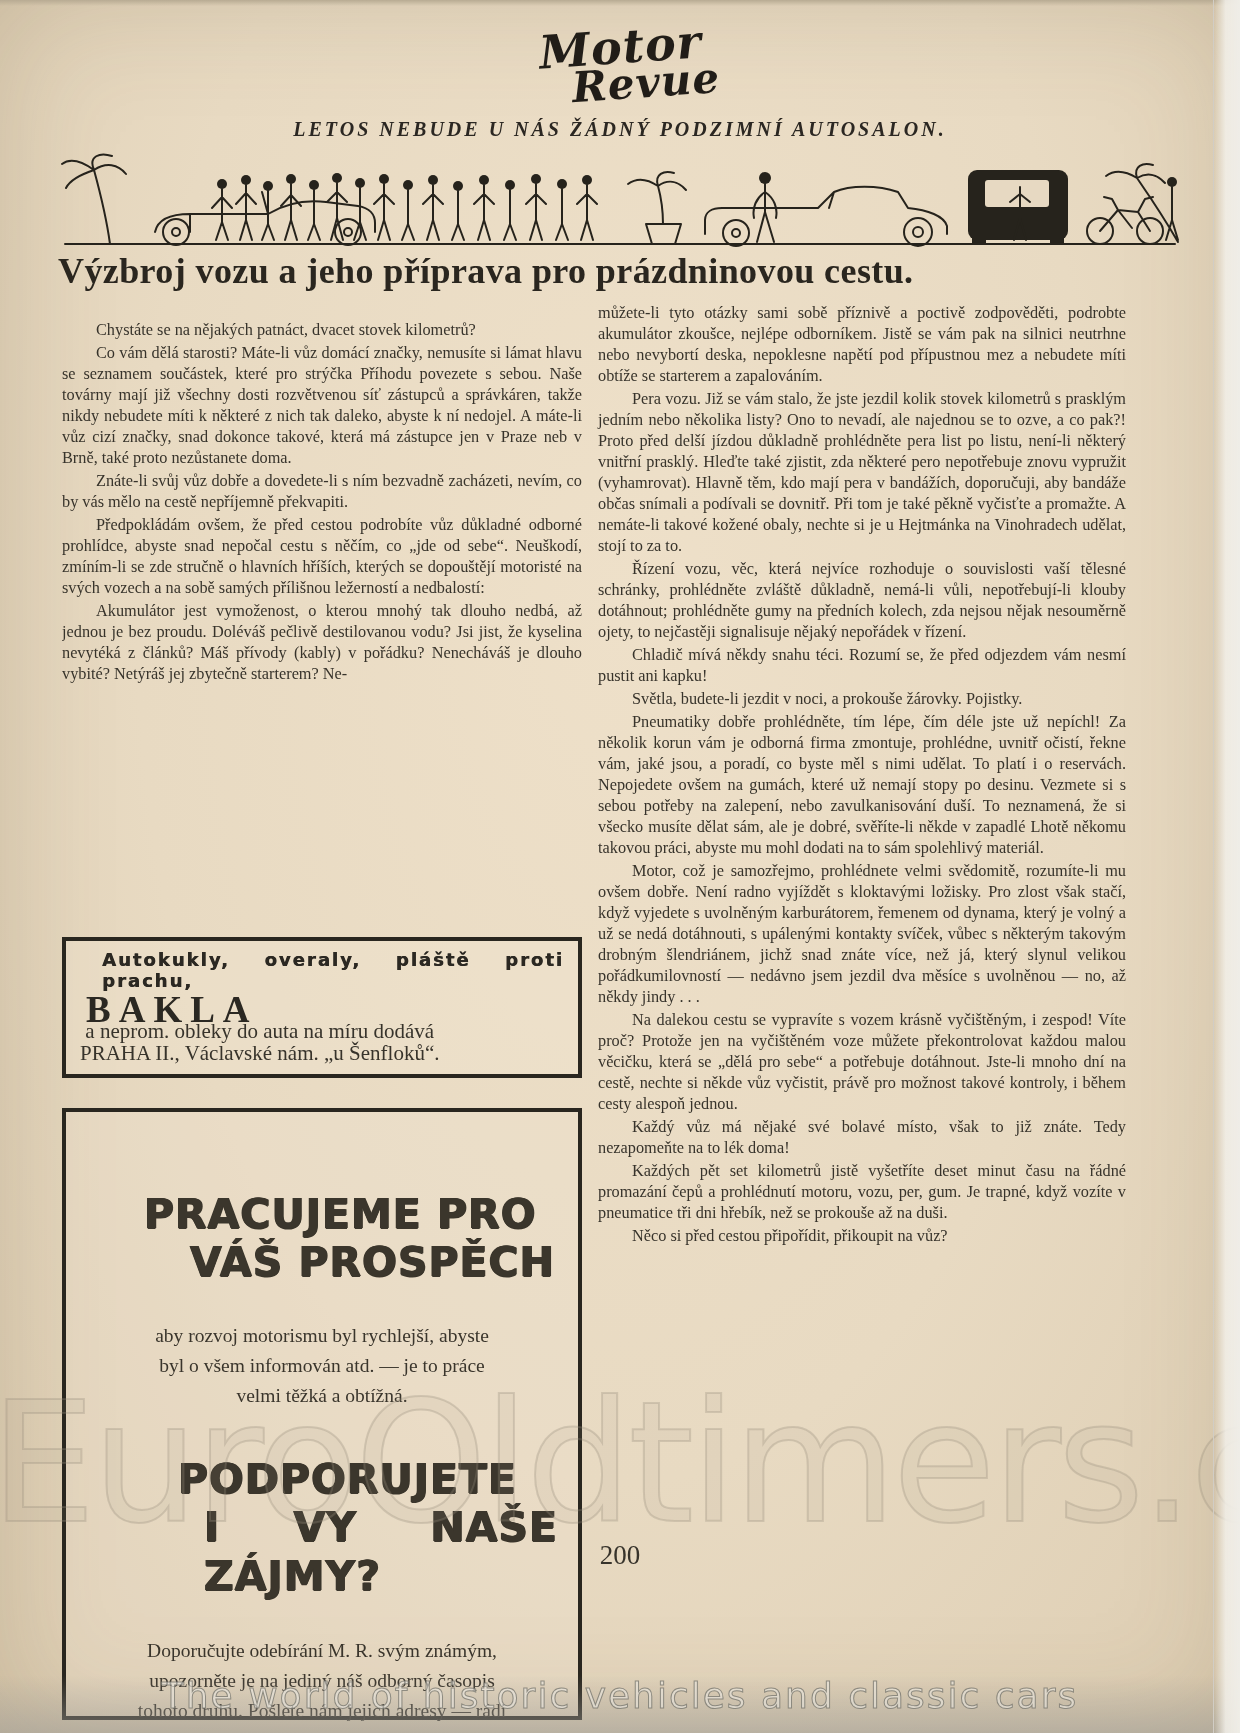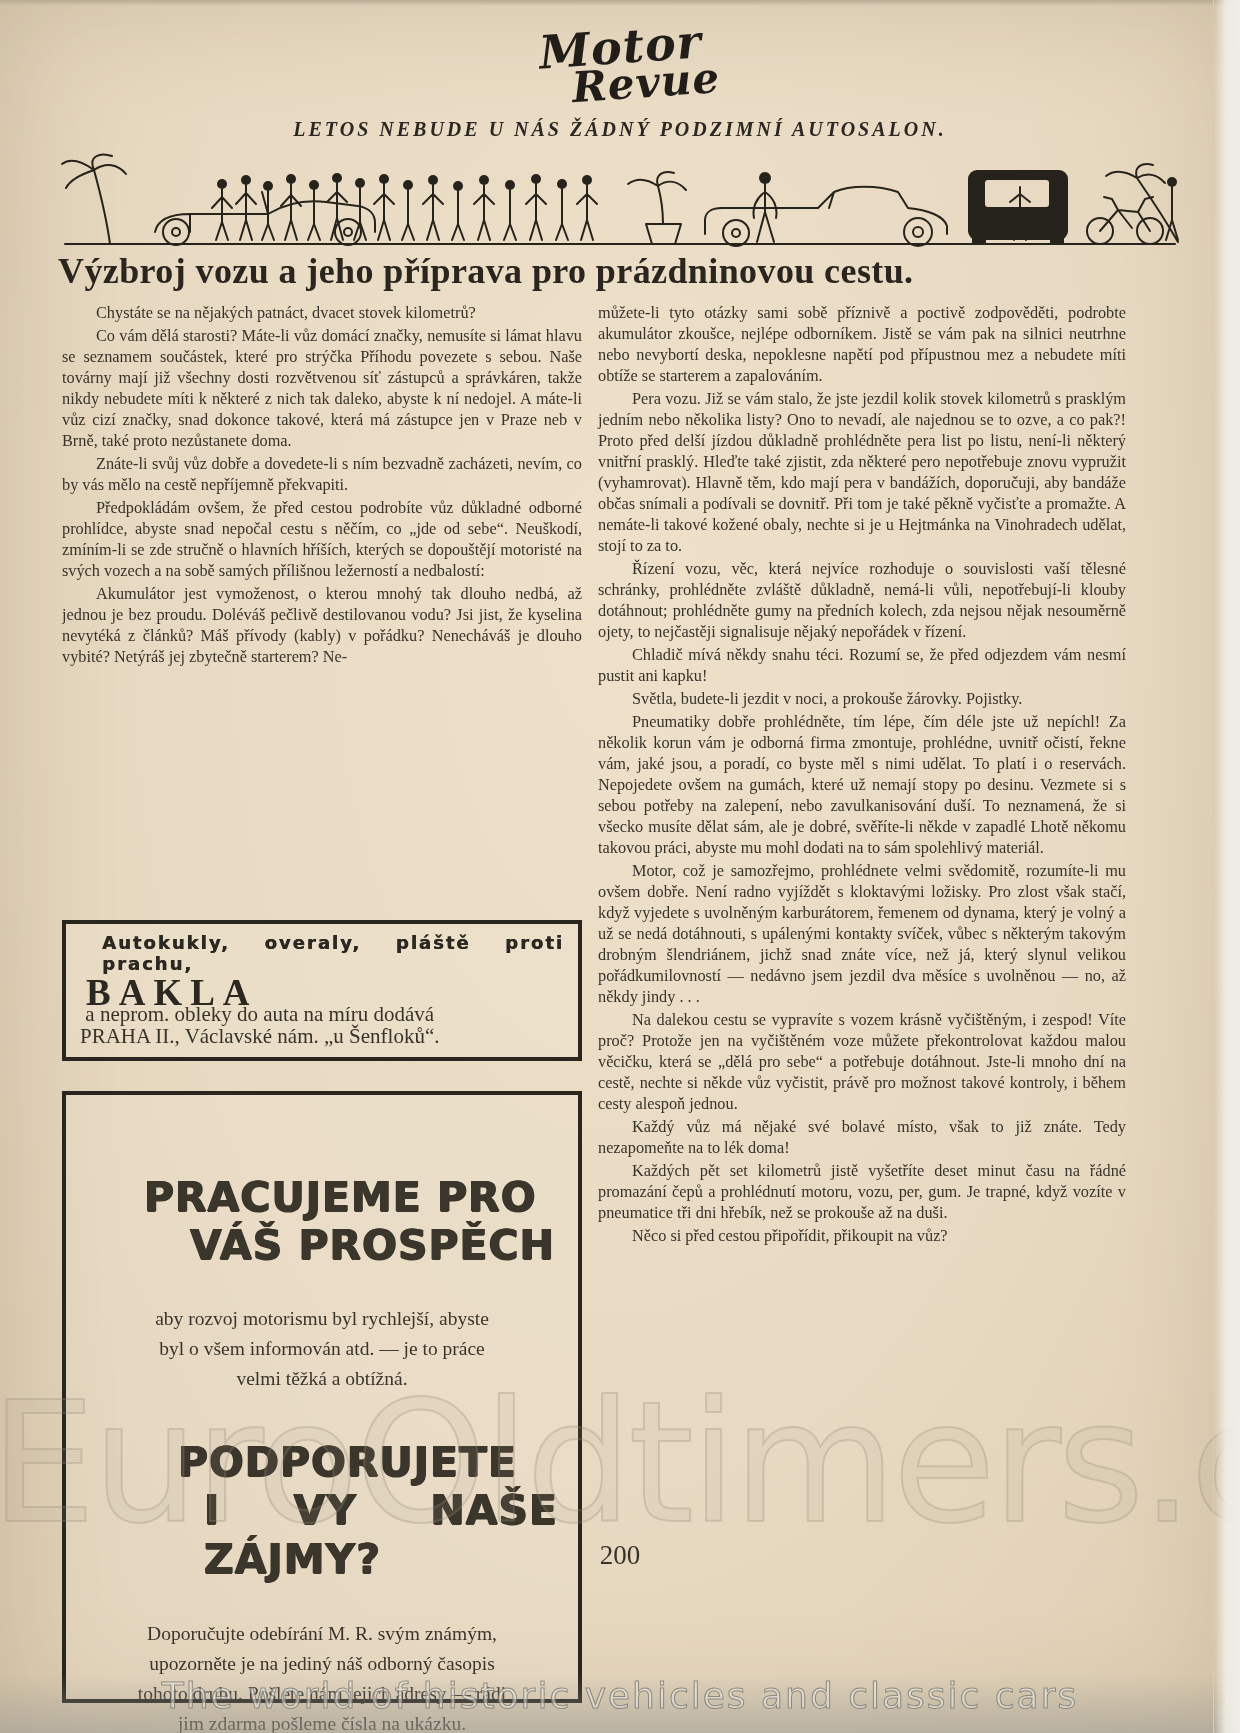--- a/index.html
+++ b/index.html
@@ -23,21 +23,21 @@
   .logo-l2{font-size:42px;transform:rotate(-4deg) translateX(26px);display:block;margin-top:-14px;letter-spacing:1px;}
   .headline{position:absolute;top:118px;left:0;width:100%;text-align:center;
     font-style:italic;font-weight:bold;font-size:20px;letter-spacing:3px;color:#2b2722;}
   .frieze{position:absolute;top:152px;left:60px;width:1120px;height:100px;}
   
   .art-title{position:absolute;top:250px;left:58px;width:1126px;
     font-weight:bold;font-size:36px;color:#2a261f;white-space:nowrap;letter-spacing:.4px;}
   .col{position:absolute;top:302px;font-size:16.3px;line-height:21px;text-align:justify;color:#37332b;}
   .col p{margin:0 0 2px 0;text-indent:34px;}
   .col p.cont{text-indent:0;}
-  .col-left{left:62px;width:520px;}
+  .col-left{left:62px;width:520px;margin-top:17px;}
   .col-right{left:598px;width:528px;}
   .left-text{height:612px;overflow:hidden;}
   
   .bakla{border:4px solid #29261f;margin-top:6px;padding:8px 14px 10px 14px;background:rgba(240,229,210,.35);}
   .bakla-line1{font-family:"DejaVu Sans","Liberation Sans",sans-serif;font-weight:bold;font-size:18px;
     letter-spacing:2px;color:#2b2822;padding-left:22px;
     text-shadow:.5px 0 currentColor;}
   .bakla-row{display:flex;align-items:flex-start;margin-top:2px;flex-direction:column;}
   .bakla-brand{width:205px;font-size:37px;font-weight:bold;letter-spacing:8px;color:#2b2822;padding-left:6px;padding-top:6px;}
   .bakla-right{flex:1;text-align:center;font-size:21px;line-height:22px;color:#37332b;}

